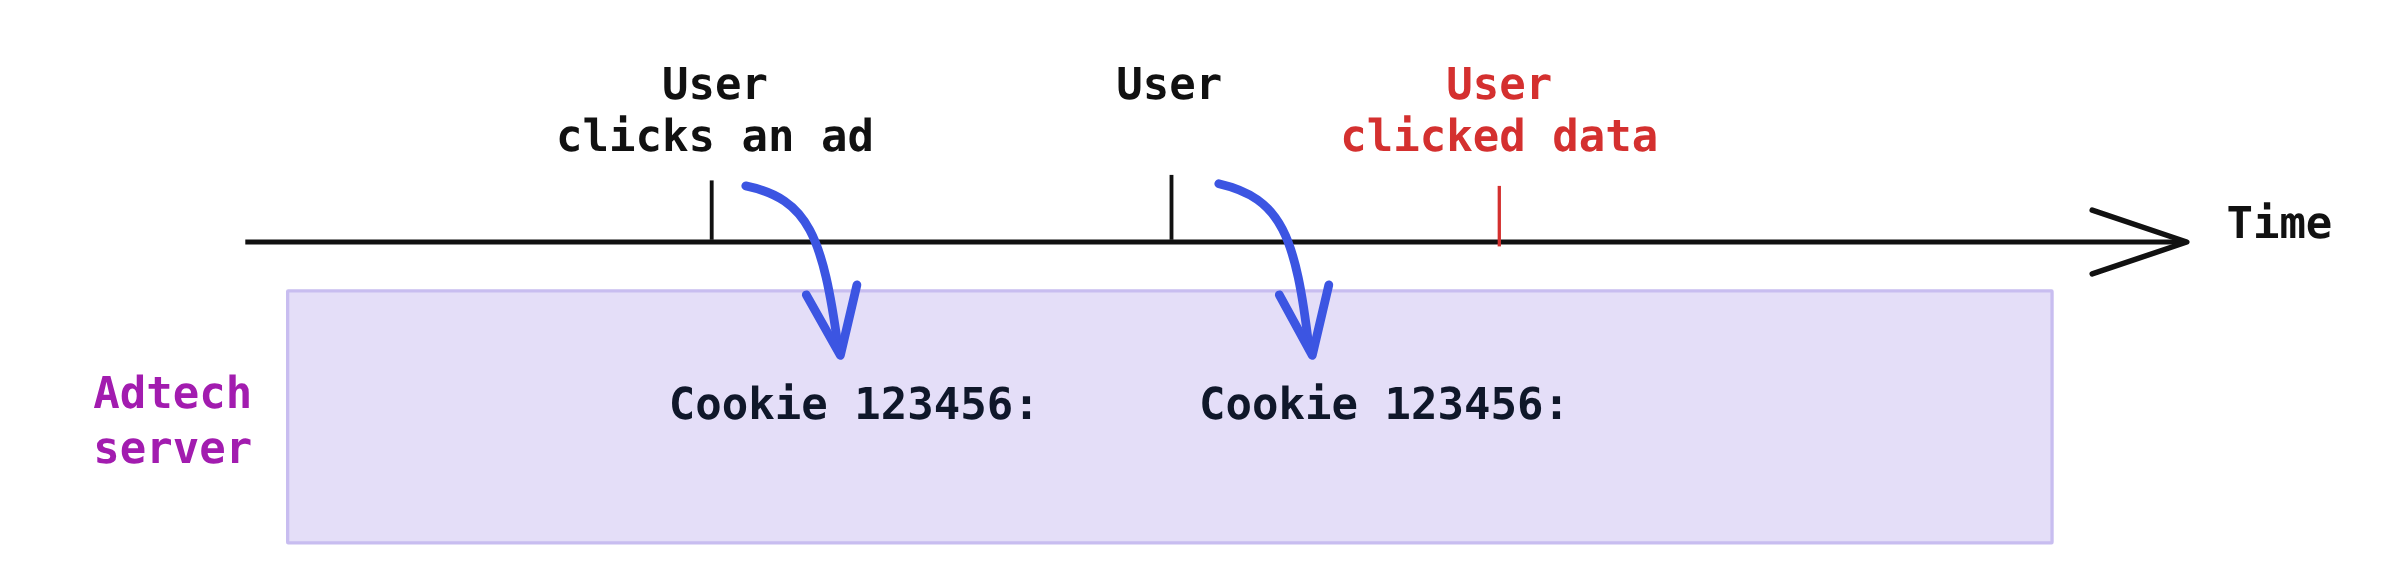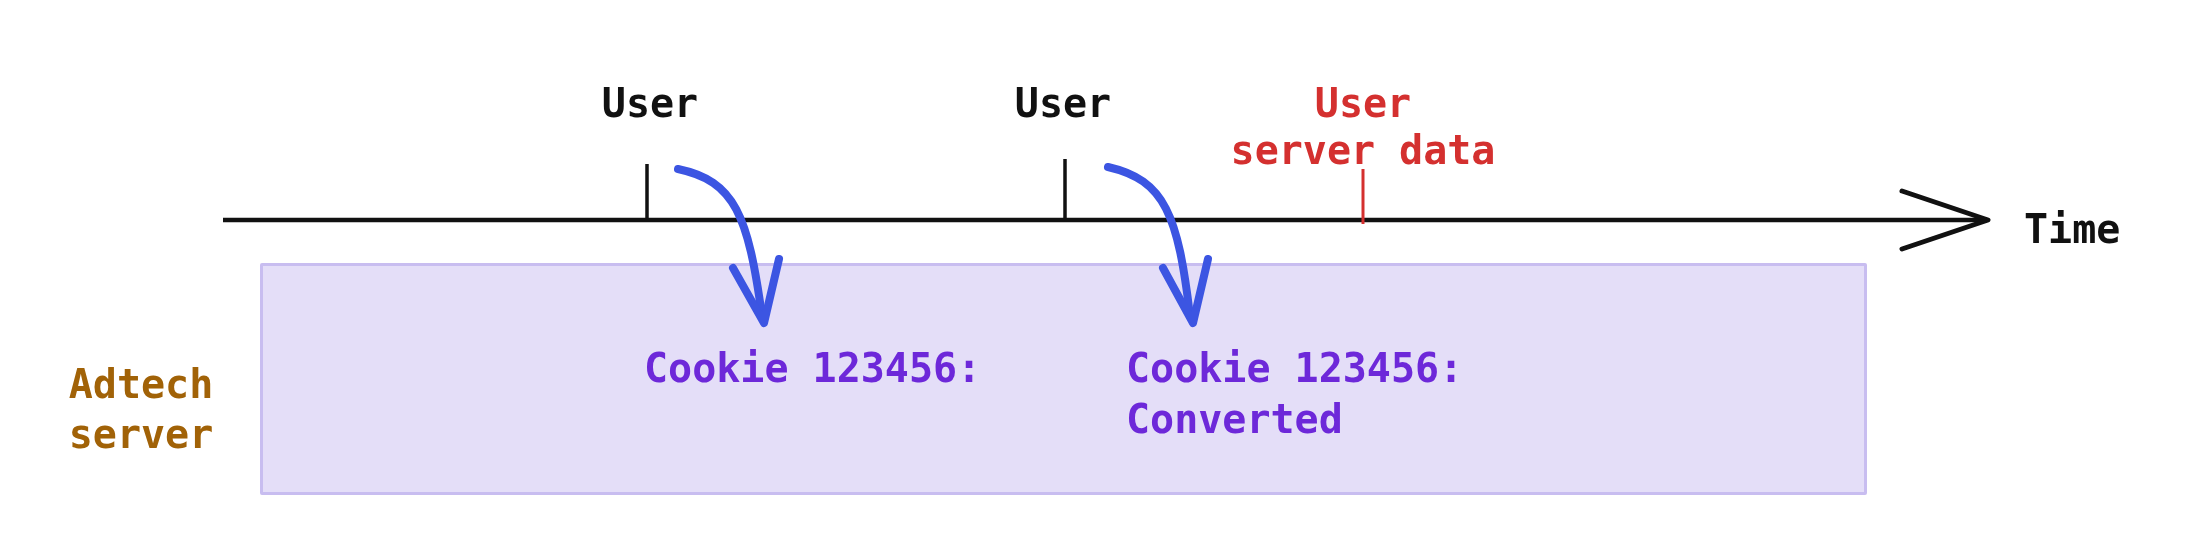--- a/index.html
+++ b/index.html
@@ -16,48 +16,46 @@
     left: 0; top: 0;
     width: 2188px; height: 534px;
     pointer-events: none;
   }
   .label {
     position: absolute;
     font: 700 40px "DejaVu Sans Mono", monospace;
     line-height: 47px;
     color: #111111;
     white-space: nowrap;
-    margin-top: 26px;
   }
   .label.centered { transform: translateX(-50%); text-align: center; }
   .event-label { top: 54px; }
   .event-label.red { color: #d4302f; }
   .time-label { left: 2024px; top: 180px; }
   .server-box {
     position: absolute;
     left: 260px; top: 263px;
     width: 1607px; height: 232px;
     box-sizing: border-box;
     background: #e4def8;
     border: 3px solid #c8bdf0;
     border-radius: 2px;
   }
   .server-label {
-    left: 141px; top: 333px;
-    color: #a16207;
+    left: 157px; top: 333px;
+    color: #a21caf;
     line-height: 50px;
   }
   .cookie-record {
     position: absolute;
     top: 343px;
     font: 700 40px "DejaVu Sans Mono", monospace;
     line-height: 51px;
-    color: #6d28d9;
+    color: #0f172a;
     white-space: nowrap;
-    margin-left: 36px;
   }
   .cookie-record.first  { left: 608px; }
   .cookie-record.second { left: 1090px; }
 </style>
 </head>
 <body>
 
 <div class="stage">
 
   <div class="server-box"></div>
@@ -77,40 +75,40 @@
     </g>
 
     <g stroke="#3c55e2" stroke-width="8" fill="none" stroke-linecap="round" stroke-linejoin="round">
       <path d="M 1108,167 C 1165,180 1178,215 1190,316"></path>
       <polyline points="1163,268 1193,323 1208,259"></polyline>
     </g>
   </svg>
 
   <div class="label centered event-label" style="left:650px">
     <div>User</div>
+    <div>clicks an ad</div>
   </div>
 
   <div class="label centered event-label" style="left:1063px">
     <div>User</div>
   </div>
 
   <div class="label centered event-label red" style="left:1363px">
     <div>User</div>
-    <div>server data</div>
+    <div>clicked data</div>
   </div>
 
   <div class="label time-label">Time</div>
 
   <div class="label centered server-label">
     <div>Adtech</div>
     <div>server</div>
   </div>
 
   <div class="cookie-record first">
     <div>Cookie 123456:</div>
   </div>
 
   <div class="cookie-record second">
     <div>Cookie 123456:</div>
-    <div>Converted</div>
   </div>
 
 </div>
 
 </body></html>

